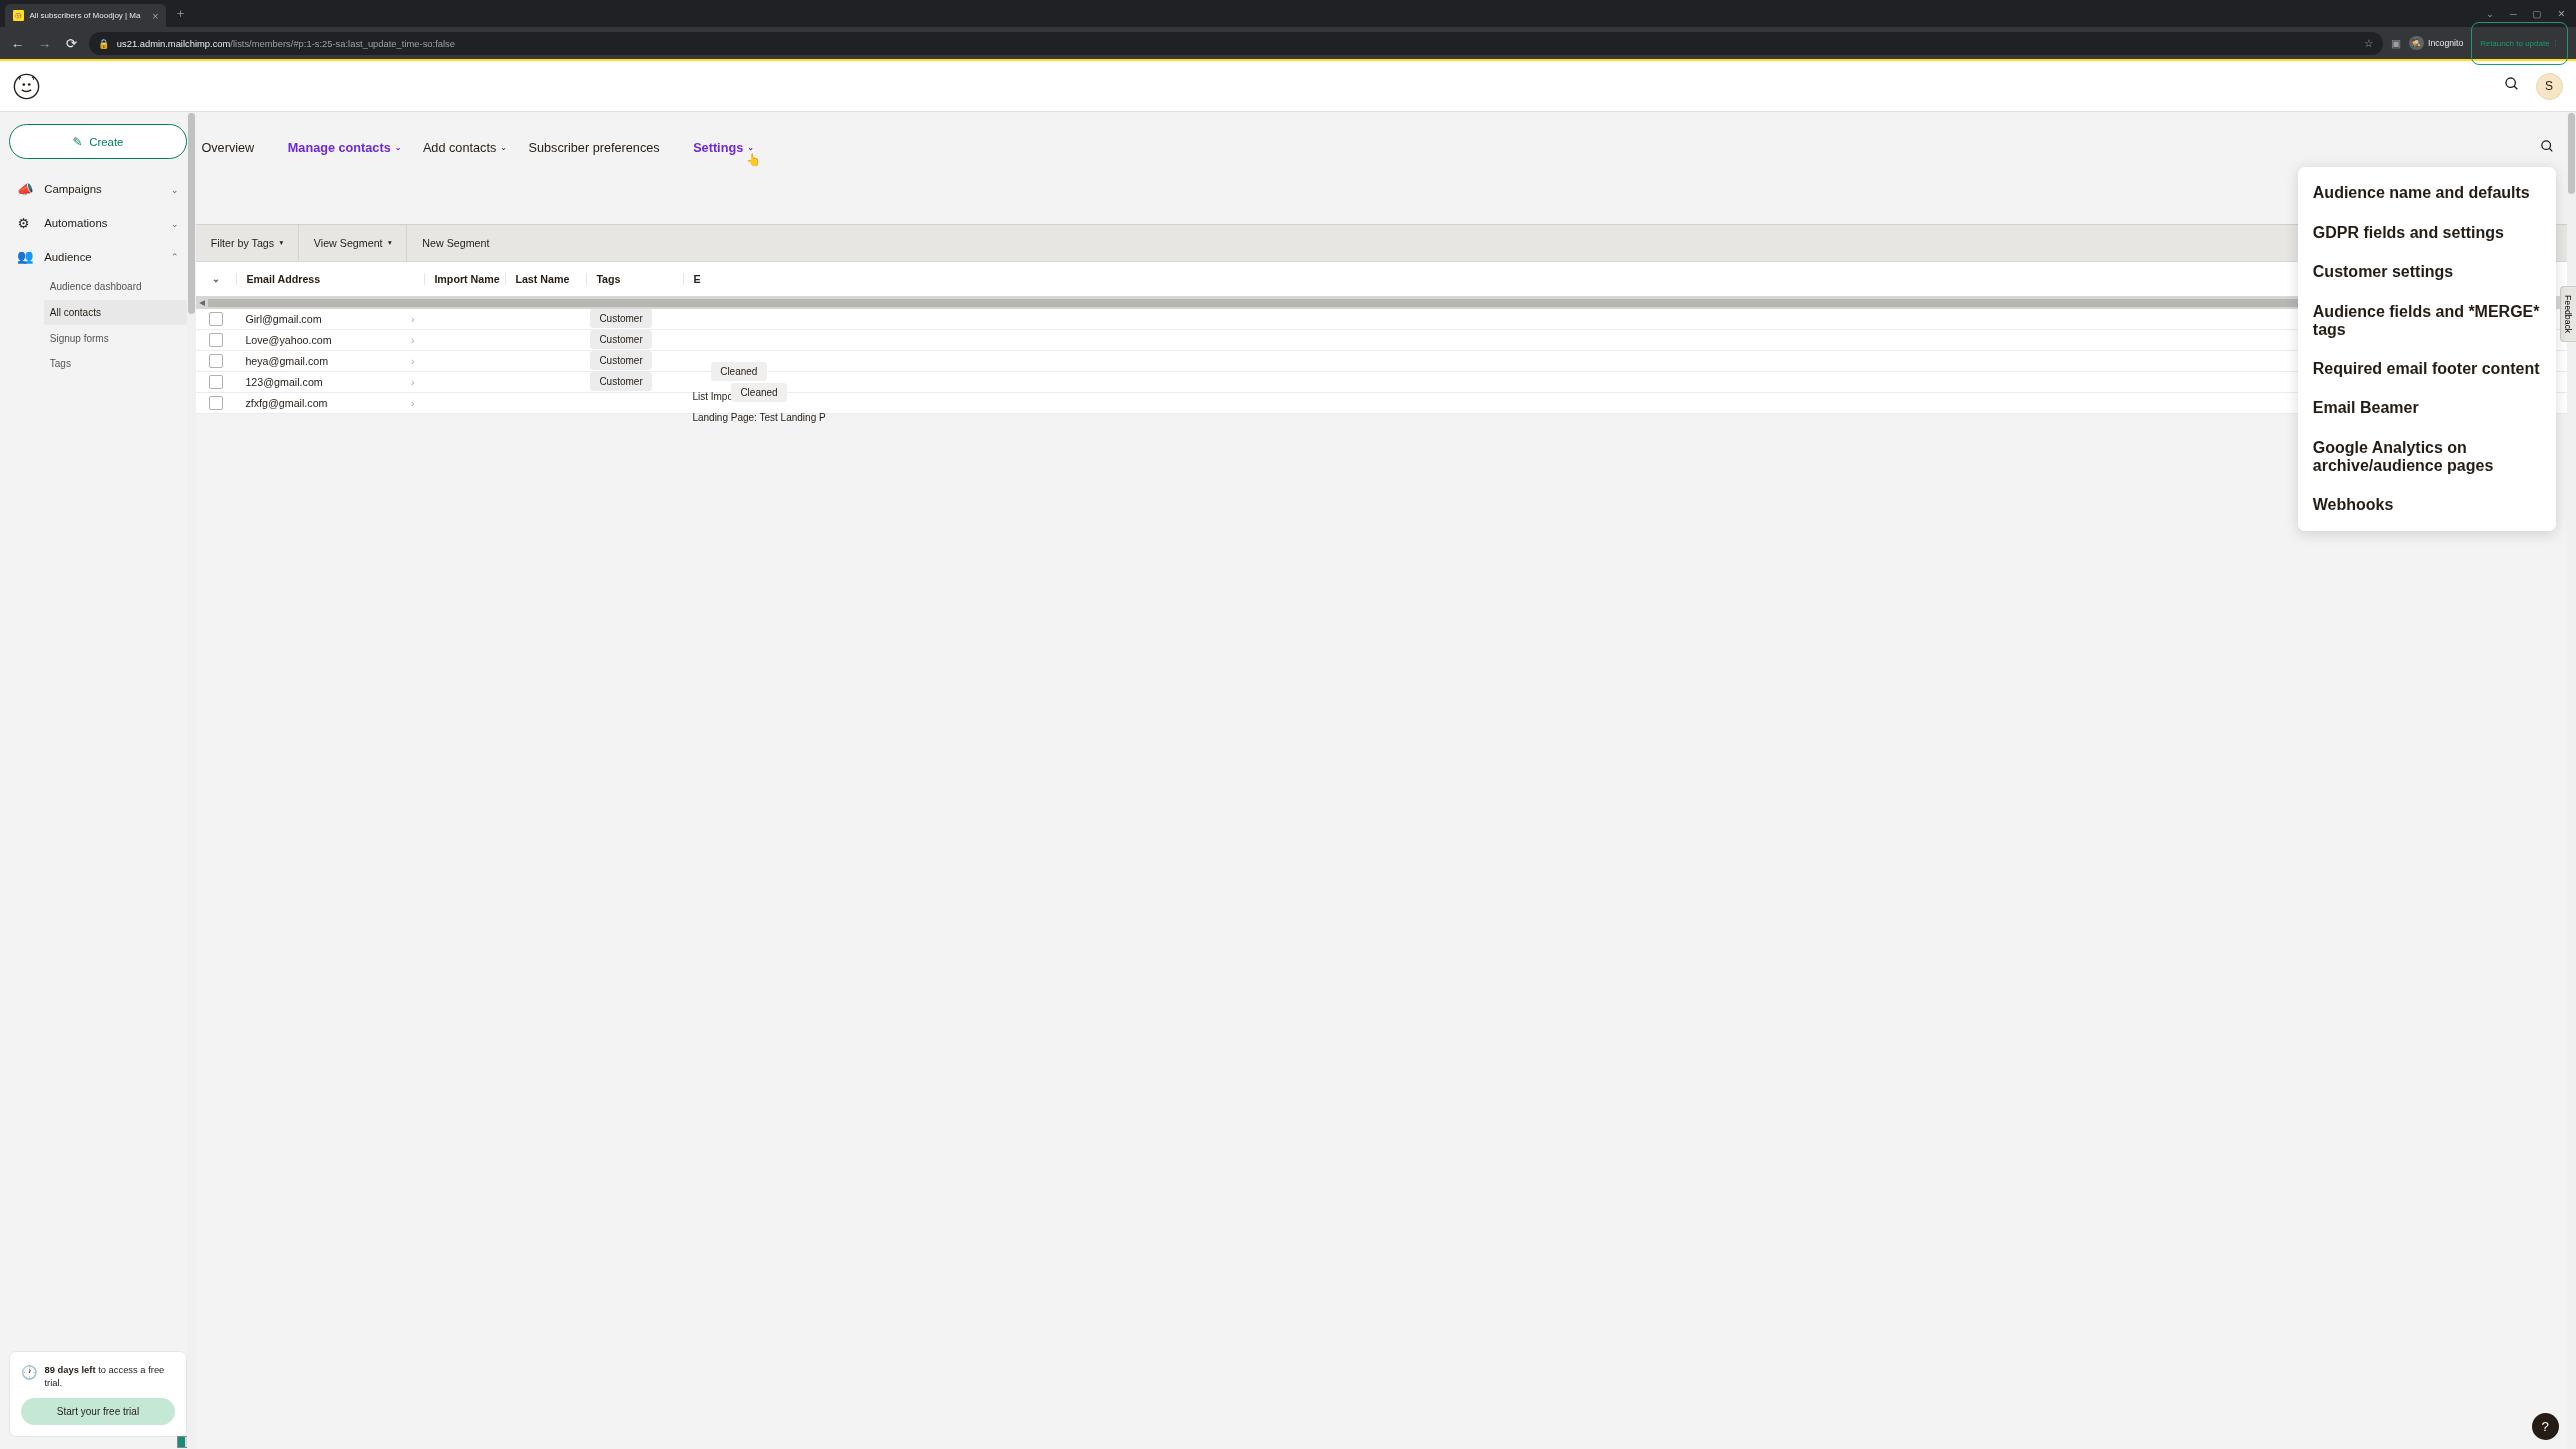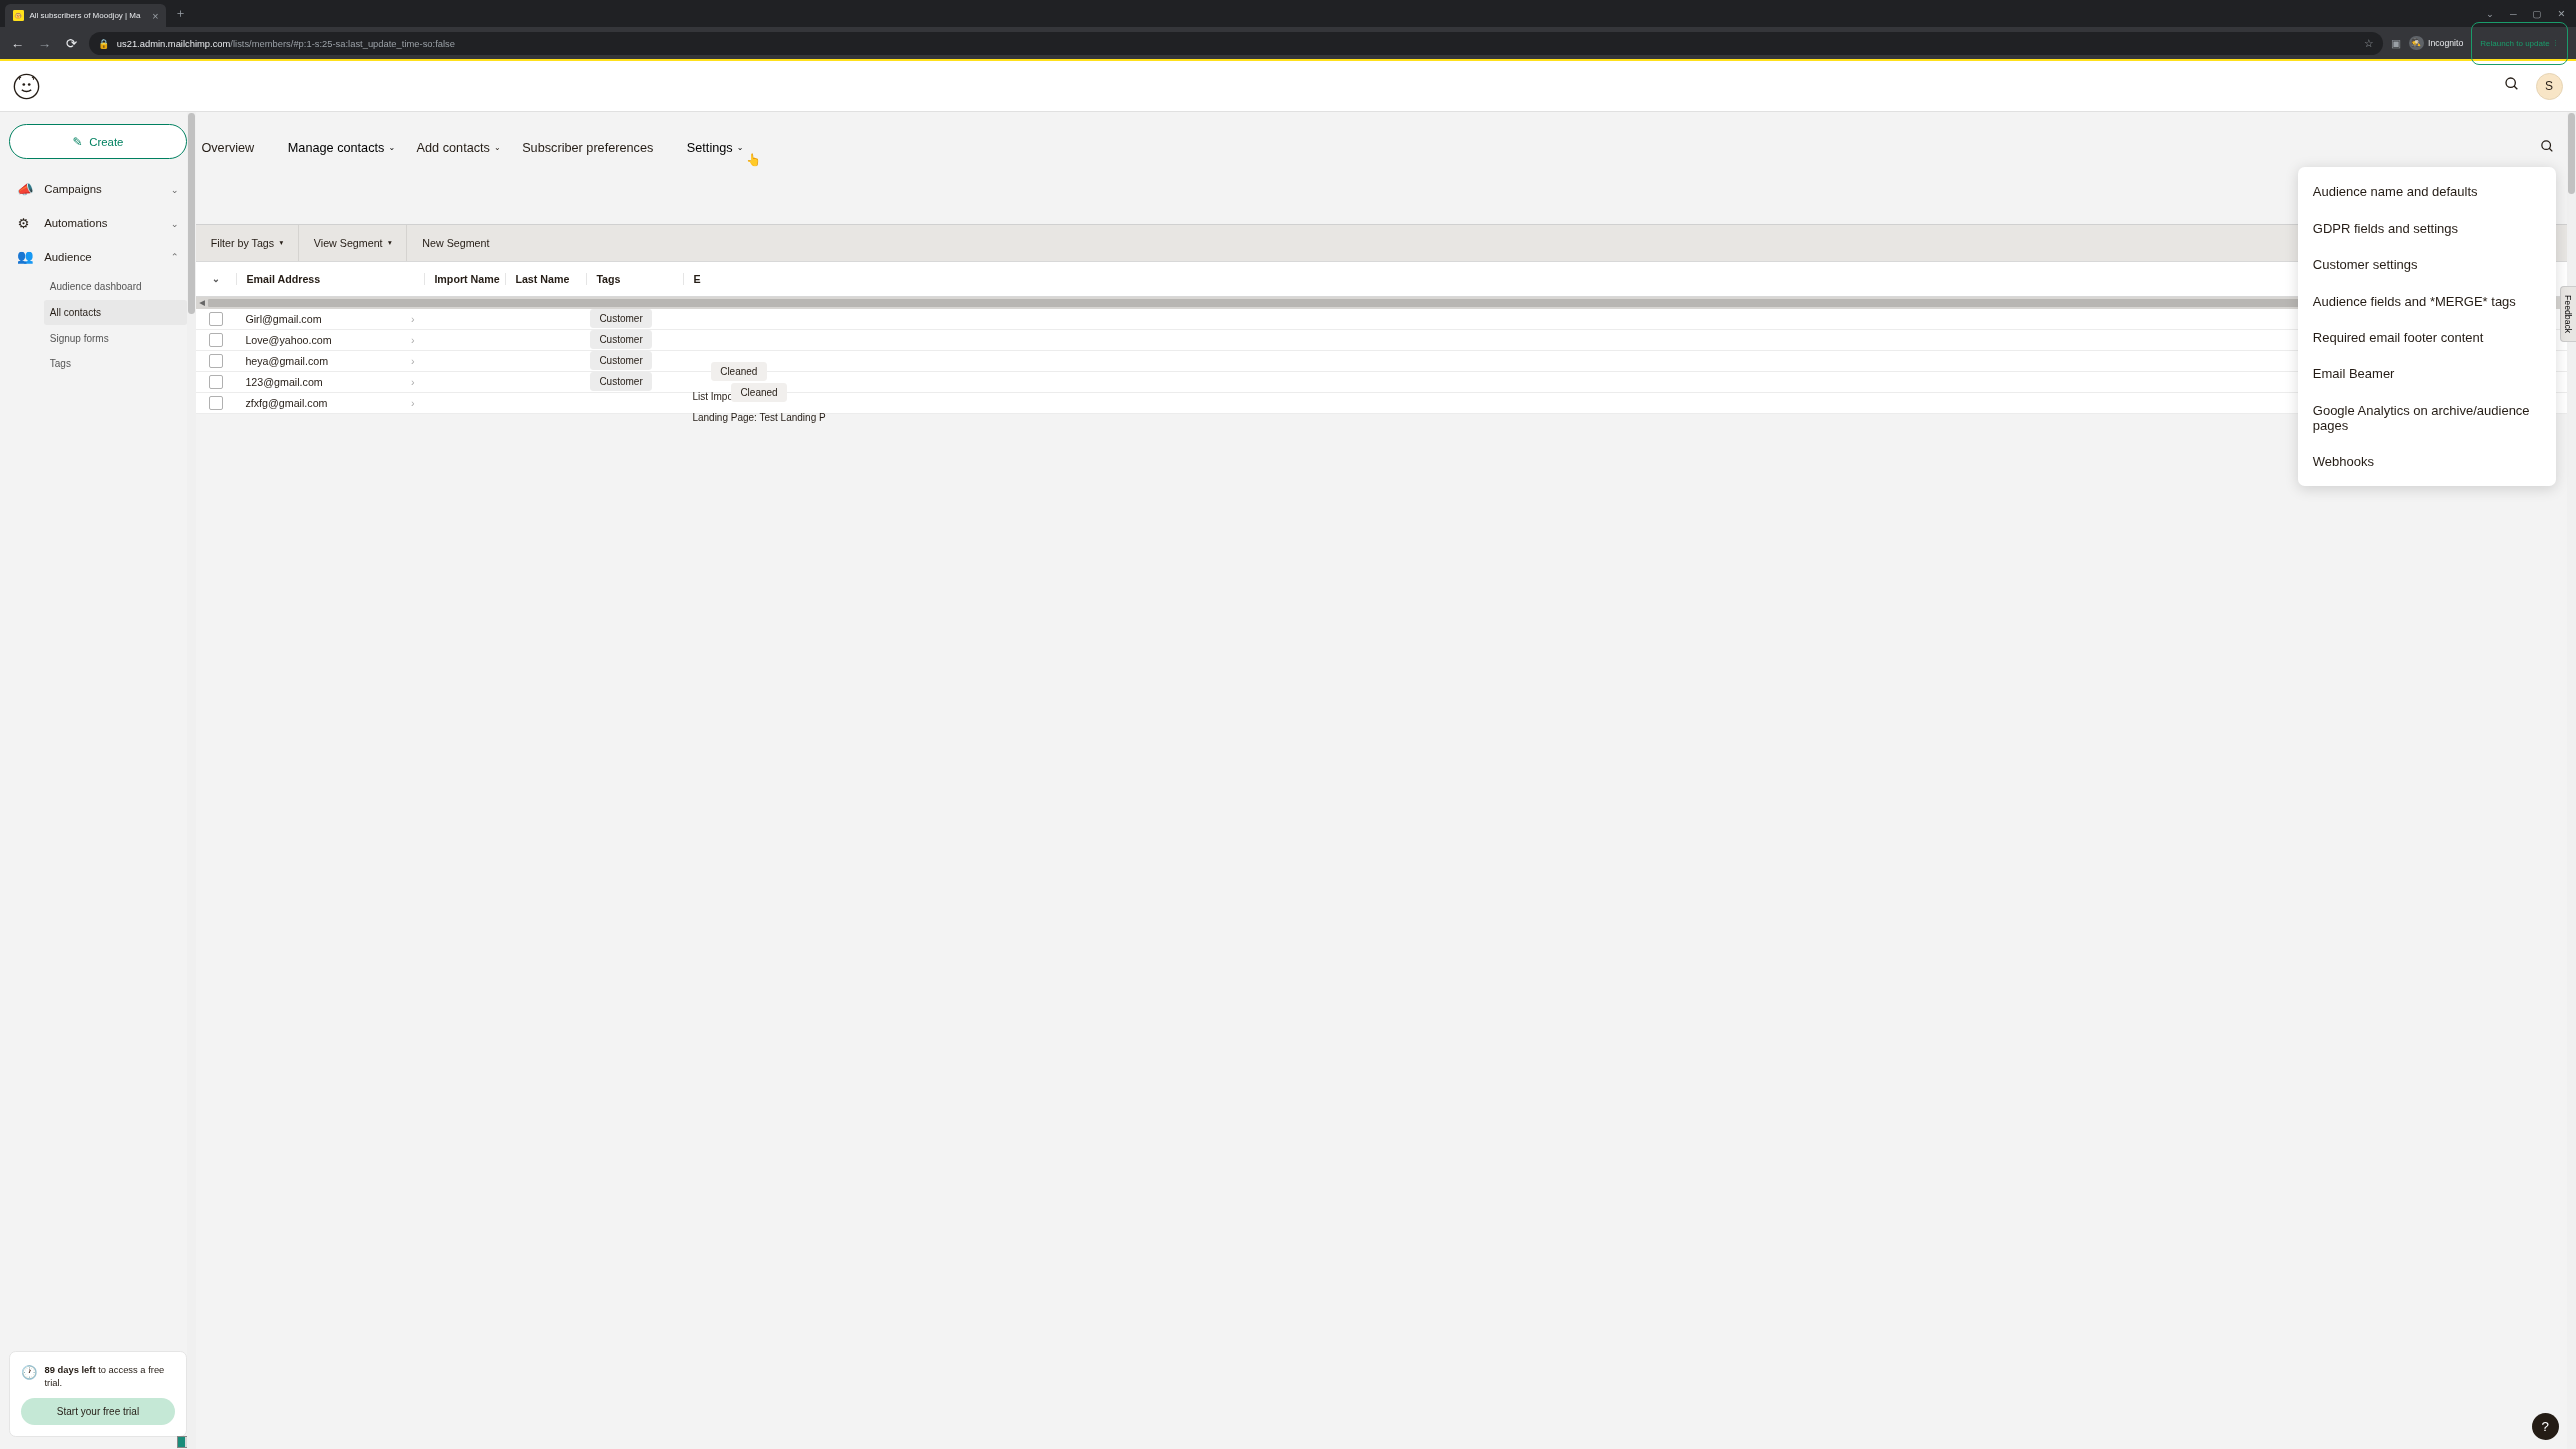--- a/index.html
+++ b/index.html
@@ -63,29 +63,29 @@
 
 .color-swatch { position: absolute; bottom: 1.3px; left: 177px; width: 14.8px; height: 12px; background: linear-gradient(to right, #1a8c7a 50%, #d8d8d8 50%); border: 0.7px solid #888; }
 
 
 .main { flex: 1; padding: 13.4px 0 0 0; position: relative; overflow: hidden; }
 .main-scrollbar { position: absolute; right: 0; top: 0; bottom: 0; width: 9.4px; background: #f0f0f0; }
 .main-scrollbar-thumb { width: 6.7px; background: #c1c1c1; height: 81px; margin: 1.3px auto; border-radius: 3.4px; }
 
 .tabs-row { display: flex; align-items: center; gap: 21.5px; padding: 13.4px 8px 13.4px 5.4px; }
 .tab-link { font-size: 12.7px; color: #241c15; cursor: pointer; display: flex; align-items: center; gap: 4px; }
-.tab-link.active { color: #000000; font-weight: 400; padding-left: 12px; }
+.tab-link.active { color: #6d28d9; font-weight: 700; padding-left: 12px; }
 .tab-chev { font-size: 8px; color: inherit; }
 .tabs-search { margin-left: auto; font-size: 14.8px; color: #241c15; cursor: pointer; margin-right: 13.4px; }
 
 .cursor-pointer { position: absolute; top: 41px; left: 550px; font-size: 12px; z-index: 50; pointer-events: none; }
 
 
 .dropdown { position: absolute; top: 55px; right: 20px; background: #fff; border-radius: 6.7px; box-shadow: 0 2.7px 13.4px rgba(0,0,0,0.15); padding: 6.7px 0; width: 258px; z-index: 40; }
-.dropdown-item { padding: 10.7px 14.8px; font-size: 13px; color: #241c15; cursor: pointer; }
+.dropdown-item { padding: 10.7px 14.8px; font-size: 16px; color: #241c15; cursor: pointer; font-weight: bold; }
 
 
 .filter-bar { display: flex; align-items: center; background: #e8e6e3; border-top: 0.7px solid #d0d0d0; margin-top: 54px; }
 .filter-btn { padding: 12px 14.8px; font-size: 10.7px; color: #241c15; cursor: pointer; display: flex; align-items: center; gap: 5.4px; border-right: 0.7px solid #d5d3d0; }
 .filter-chev { font-size: 7.4px; }
 
 .table-header { display: flex; align-items: center; background: #fff; border-top: 0.7px solid #d8d8d8; border-bottom: 0.7px solid #d8d8d8; height: 36px; font-size: 10.7px; font-weight: 600; color: #241c15; }
 .col-check { width: 40px; display: flex; justify-content: center; align-items: center; }
 .header-chev { font-size: 9.4px; color: #555; }
 .col-email { width: 188px; padding-left: 9.4px; border-left: 0.7px solid #e5e5e5; }

